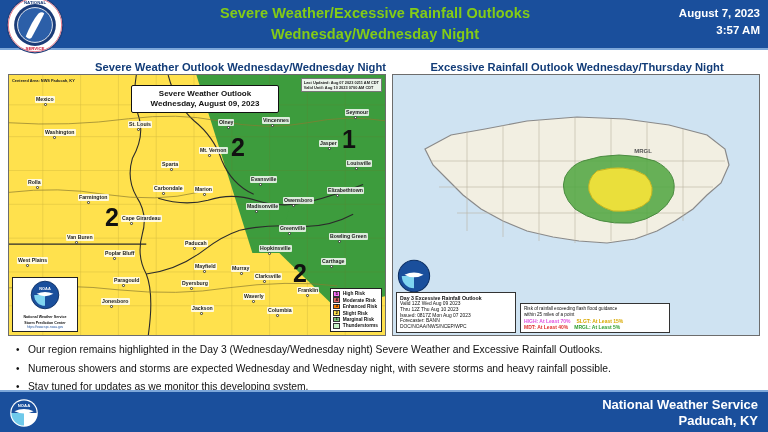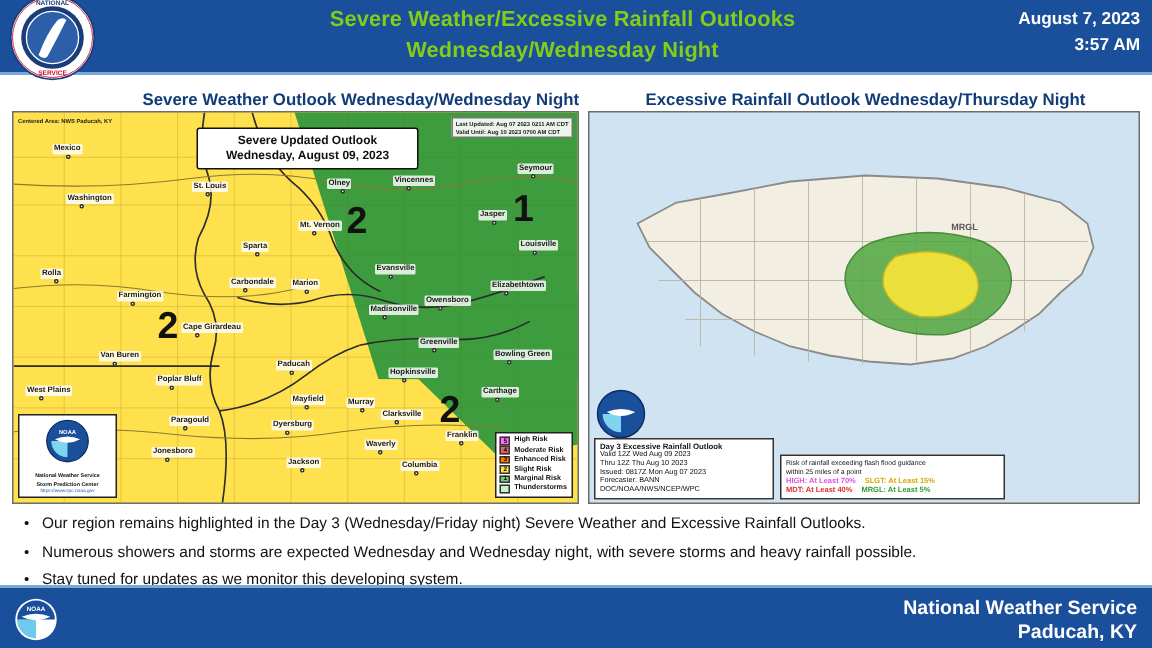--- a/index.html
+++ b/index.html
@@ -222,21 +222,21 @@
       </g>
     </svg>
 
     <div class="corner-note" id="centered-area">Centered Area: NWS Paducah, KY</div>
     <div class="corner-note" id="updated-note">
       <div>Last Updated: Aug 07 2023 0211 AM CDT</div>
       <div>Valid Until: Aug 10 2023 0700 AM CDT</div>
     </div>
 
     <div class="label-box" id="outlook-stamp">
-      <div>Severe Updated Outlook</div>
+      <div>Severe Weather Outlook</div>
       <div>Wednesday, August 09, 2023</div>
     </div>
 
     <div id="severe-risk-numbers">
         <div class="risk-num rn-big" style="left: 96px; top: 128px;">2</div>
         <div class="risk-num rn-big" style="left: 222px; top: 58px;">2</div>
         <div class="risk-num rn-big" style="left: 284px; top: 184px;">2</div>
         <div class="risk-num rn-big" style="left: 333px; top: 50px;">1</div>
       </div>
     <div id="severe-cities">
@@ -402,21 +402,21 @@
           </div>
           <div class="rl-row">
             <div class="rl-item c-mdt" style="color: rgb(224, 48, 48);">MDT: At Least 40%</div>
             <div class="rl-item c-mrgl" style="color: rgb(47, 158, 47);">MRGL: At Least 5%</div>
           </div>
         </div>
     </div>
   </div>
 
   <div id="bullets">
-      <div class="bullet">Our region remains highlighted in the Day 3 (Wednesday/Friday night) Severe Weather and Excessive Rainfall Outlooks.</div>
+      <div class="bullet">Our region remains highlighted in the Day 3 (Wednesday/Wednesday night) Severe Weather and Excessive Rainfall Outlooks.</div>
       <div class="bullet">Numerous showers and storms are expected Wednesday and Wednesday night, with severe storms and heavy rainfall possible.</div>
       <div class="bullet">Stay tuned for updates as we monitor this developing system.</div>
     </div>
 
   <div class="footer">
     <svg class="footer-noaa-logo" viewBox="0 0 100 100">
       <circle cx="50" cy="50" r="46" fill="#ffffff"></circle>
       <path d="M50 8 A42 42 0 0 1 92 50 L50 50 Z" fill="#1a4f9c"></path>
       <path d="M8 50 A42 42 0 0 0 50 92 L50 50 Z" fill="#6fc9ea"></path>
       <path d="M50 8 A42 42 0 0 0 8 50 L50 50 Z" fill="#1a4f9c"></path>

